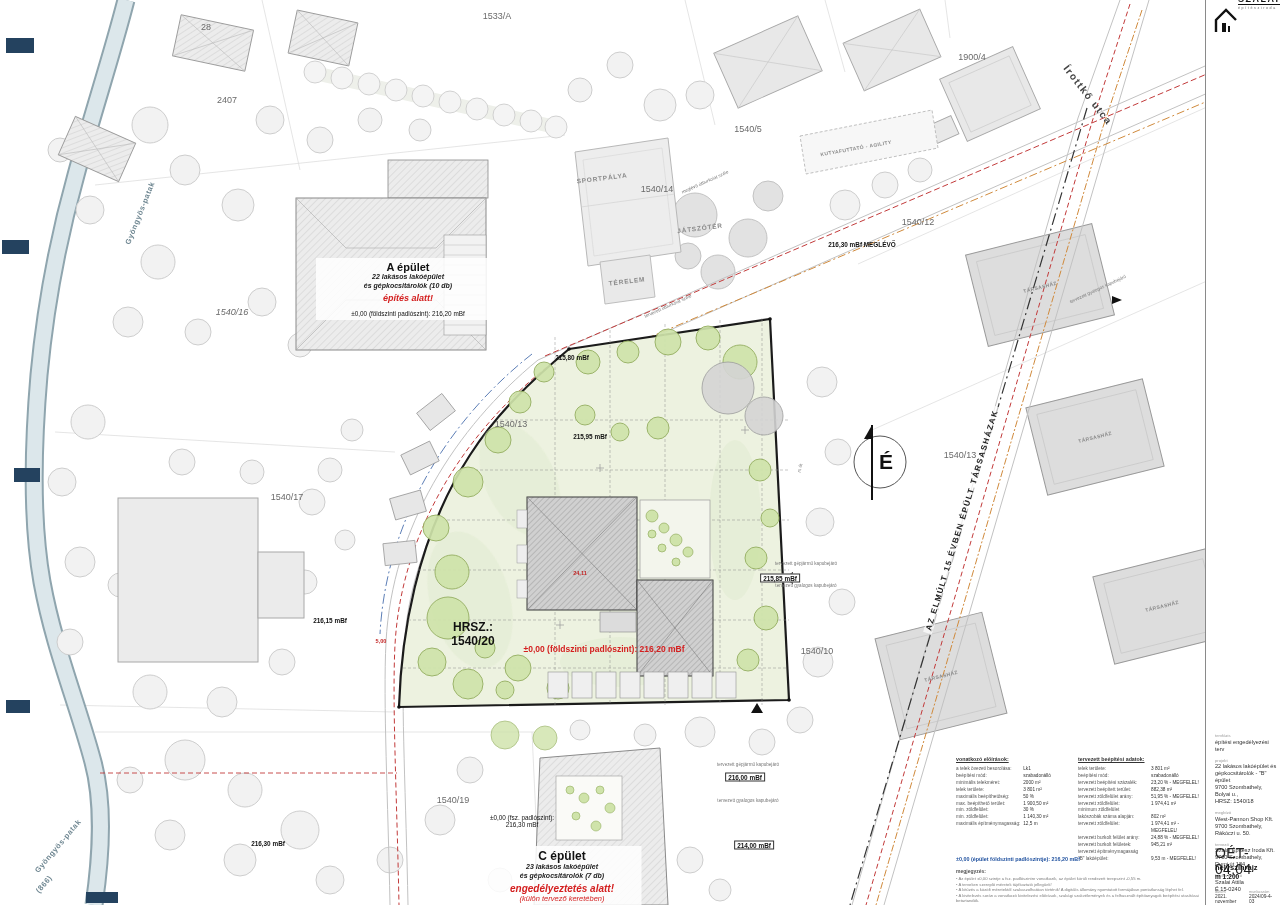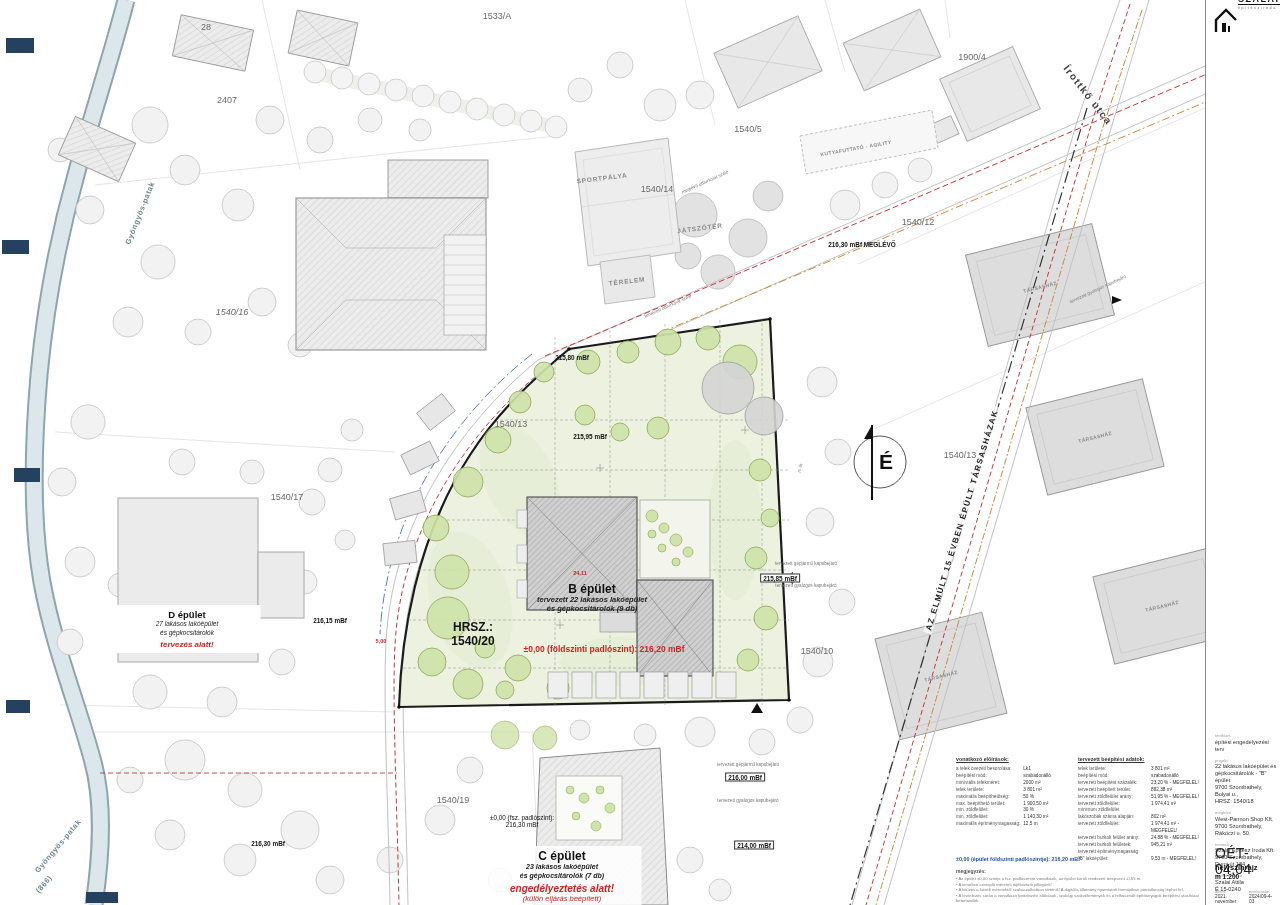--- a/index.html
+++ b/index.html
@@ -503,48 +503,44 @@
 
   <div class="lbl street-name" style="left: 1088px; top: 95px; transform: translate(-50%, -50%) rotate(52deg);" id="street-irottko">Írottkő utca</div>
 
   <div class="lbl diag-note" style="left: 962px; top: 520px; transform: translate(-50%, -50%) rotate(-73deg);" id="diag-note">AZ ELMÚLT 15 ÉVBEN ÉPÜLT TÁRSASHÁZAK</div>
 
   <div class="lbl hrsz" style="left:473px;top:634px;">
     <div>HRSZ.:</div>
     <div>1540/20</div>
   </div>
 
-
-  <div class="bld" style="left:592px;top:582px;width:210px;">
-    <div class="b-title" style="font-size:12px;">B épület</div>
-    <div class="b-desc" style="font-size:7.5px;">tervezett 22 lakásos lakóépület</div>
-    <div class="b-desc" style="font-size:7.5px;">és gépkocsitárolók (9 db)</div>
-  </div>
+  <div class="bld whitebg" style="left:408px;top:258px;width:170px;">
+    <div class="b-title">A épület</div>
+    <div class="b-desc">22 lakásos lakóépület</div>
+    <div class="b-desc">és gépkocsitárolók (10 db)</div>
+    <div class="b-status">építés alatt!</div>
+    <div class="b-elev">±0,00 (földszinti padlószint): 216,20 mBf</div>
+  </div>
+
   <div class="bld" style="left:604px;top:644px;width:220px;">
     <div class="b-elev-red">±0,00 (földszinti padlószint): 216,20 mBf</div>
   </div>
 
   <div class="bld" style="left:522px;top:814px;width:110px;">
     <div class="b-elev" style="margin-top:0;">±0,00 (fsz. padlószint):</div>
     <div class="b-elev" style="margin-top:0;">216,30 mBf</div>
   </div>
   <div class="bld whitebg" style="left:562px;top:846px;width:145px;">
     <div class="b-title" style="font-size:12px;">C épület</div>
     <div class="b-desc">23 lakásos lakóépület</div>
     <div class="b-desc">és gépkocsitárolók (7 db)</div>
     <div class="b-status" style="font-size:10px;">engedélyeztetés alatt!</div>
-    <div class="b-status2">(külön eljárás beépített)</div>
-  </div>
-
-  <div class="bld" style="left:187px;top:605px;width:135px;background:#fff;padding:4px 6px;">
-    <div class="b-title" style="font-size:9.5px;">D épület</div>
-    <div class="b-desc" style="font-size:6.5px;font-weight:normal;">27 lakásos lakóépület</div>
-    <div class="b-desc" style="font-size:6.5px;font-weight:normal;">és gépkocsitárolók</div>
-    <div class="b-status" style="font-size:8px;">tervezés alatt!</div>
-  </div>
+    <div class="b-status2">(külön tervező keretében)</div>
+  </div>
+
 
   <div class="tgroup" style="left:956px;top:756px;width:116px;">
     <div class="ttitle">vonatkozó előírások:</div>
     <div>
 
         <div class="trow">
           <div class="tl">a telek övezeti besorolása:</div>
           <div class="tv">Lk1</div>
         </div>
 

